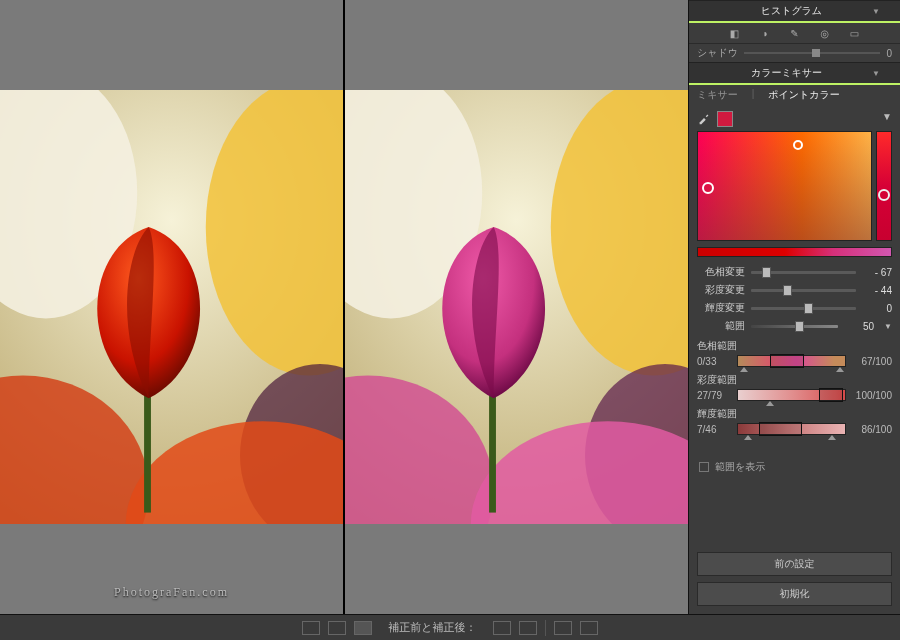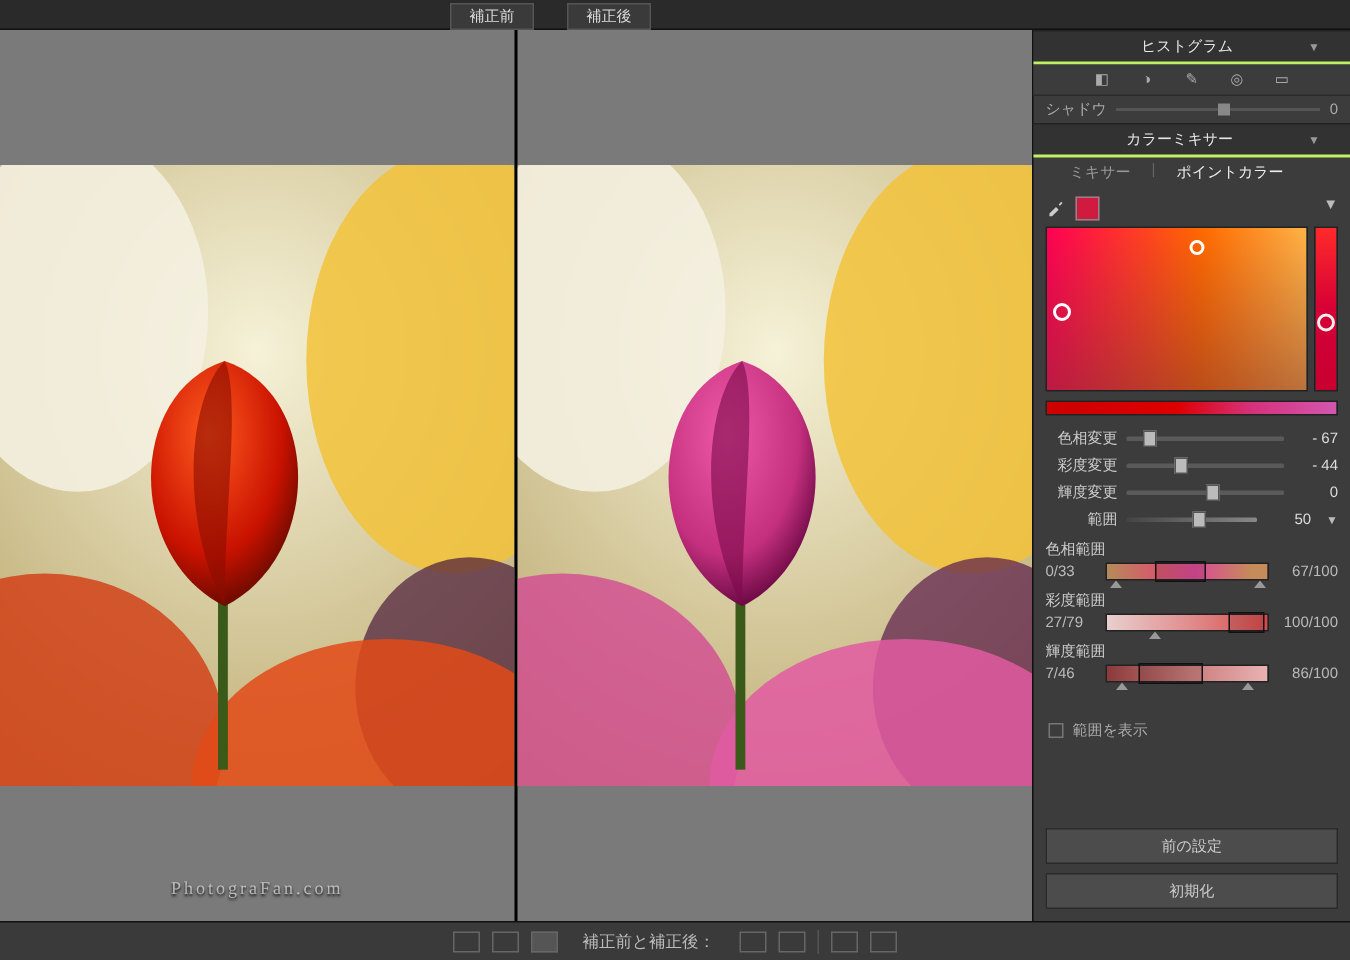--- a/index.html
+++ b/index.html
@@ -23,21 +23,21 @@
   
   .panel { width: 212px; background: #3c3c3c; border-left: 1px solid #111; display: flex; flex-direction: column; font-size: 10px; color: #ccc;}
   .sect-head { display: flex; justify-content: flex-end; align-items: center; padding: 3px 20px; background: #323232; border-top: 1px solid #222; border-bottom: 2px solid #bef264; color: #e6e6e6; gap: 44px;}
   .sect-head .tri { margin-left: 6px; color: #999; font-size: 8px;}
   .toolrow { display: flex; justify-content: center; gap: 18px; padding: 4px 0; background: #3c3c3c; border-bottom: 1px solid #2a2a2a;}
   .toolrow span { width: 12px; height: 12px; display: inline-flex; align-items: center; justify-content: center; color: #aaa; }
   .mini-slider-row { display: flex; align-items: center; gap: 6px; padding: 2px 8px; color: #aaa;}
   .mini-slider-row .track { flex:1; height: 2px; background: #555; position: relative;}
   .mini-slider-row .thumb { position: absolute; top: -3px; width: 8px; height: 8px; background: #888; left: 50%;}
 
-  .tabs { display: flex; padding: 3px 24px; gap: 14px; color: #999;}
+  .tabs { display: flex; padding: 3px 8px; gap: 14px; color: #999;}
   .tabs .tab.active { color: #eee; }
 
   .picker-row { display: flex; align-items: flex-start; gap: 6px; padding: 6px 8px 2px;}
   .eyedrop { width: 14px; height: 14px; display:inline-block;}
   .swatch { width: 16px; height: 16px; background: #d11a3f; border: 1px solid #888;}
   .disclose { margin-left: auto; color: #bbb;}
 
   .color-area { margin: 2px 8px 6px; display: flex; gap: 4px;}
   .gradient { flex:1; height: 110px; position: relative; background:
      linear-gradient(to bottom, rgba(0,0,0,0), rgba(120,50,50,.5)),
@@ -78,24 +78,20 @@
   .footer { height: 26px; background:#3a3a3a; border-top:1px solid #111; display:flex; align-items:center; padding:0 8px; gap:8px; color:#bbb;justify-content:center;}
   .footer .ico { width:18px;height:14px;border:1px solid #666;display:inline-block;}
   .footer .txt { margin: 0 8px;}
   .footer .sep { width:1px; height:16px; background:#555;}
 </style>
 </head>
 <body>
 
 <div class="app">
 
-  <div class="compare-header">
-    <div class="lbl before">補正前</div>
-    <div class="lbl after">補正後</div>
-  </div>
 
   <div class="main">
 
     <div class="viewer">
       <div class="pane">
         <div class="photo">
           <svg class="tulips" viewBox="0 0 340 380" preserveAspectRatio="xMidYMid slice">
             <defs>
               <radialGradient id="bgB" cx="50%" cy="30%" r="80%">
                 <stop offset="0%" stop-color="#f6f2d8"></stop>

